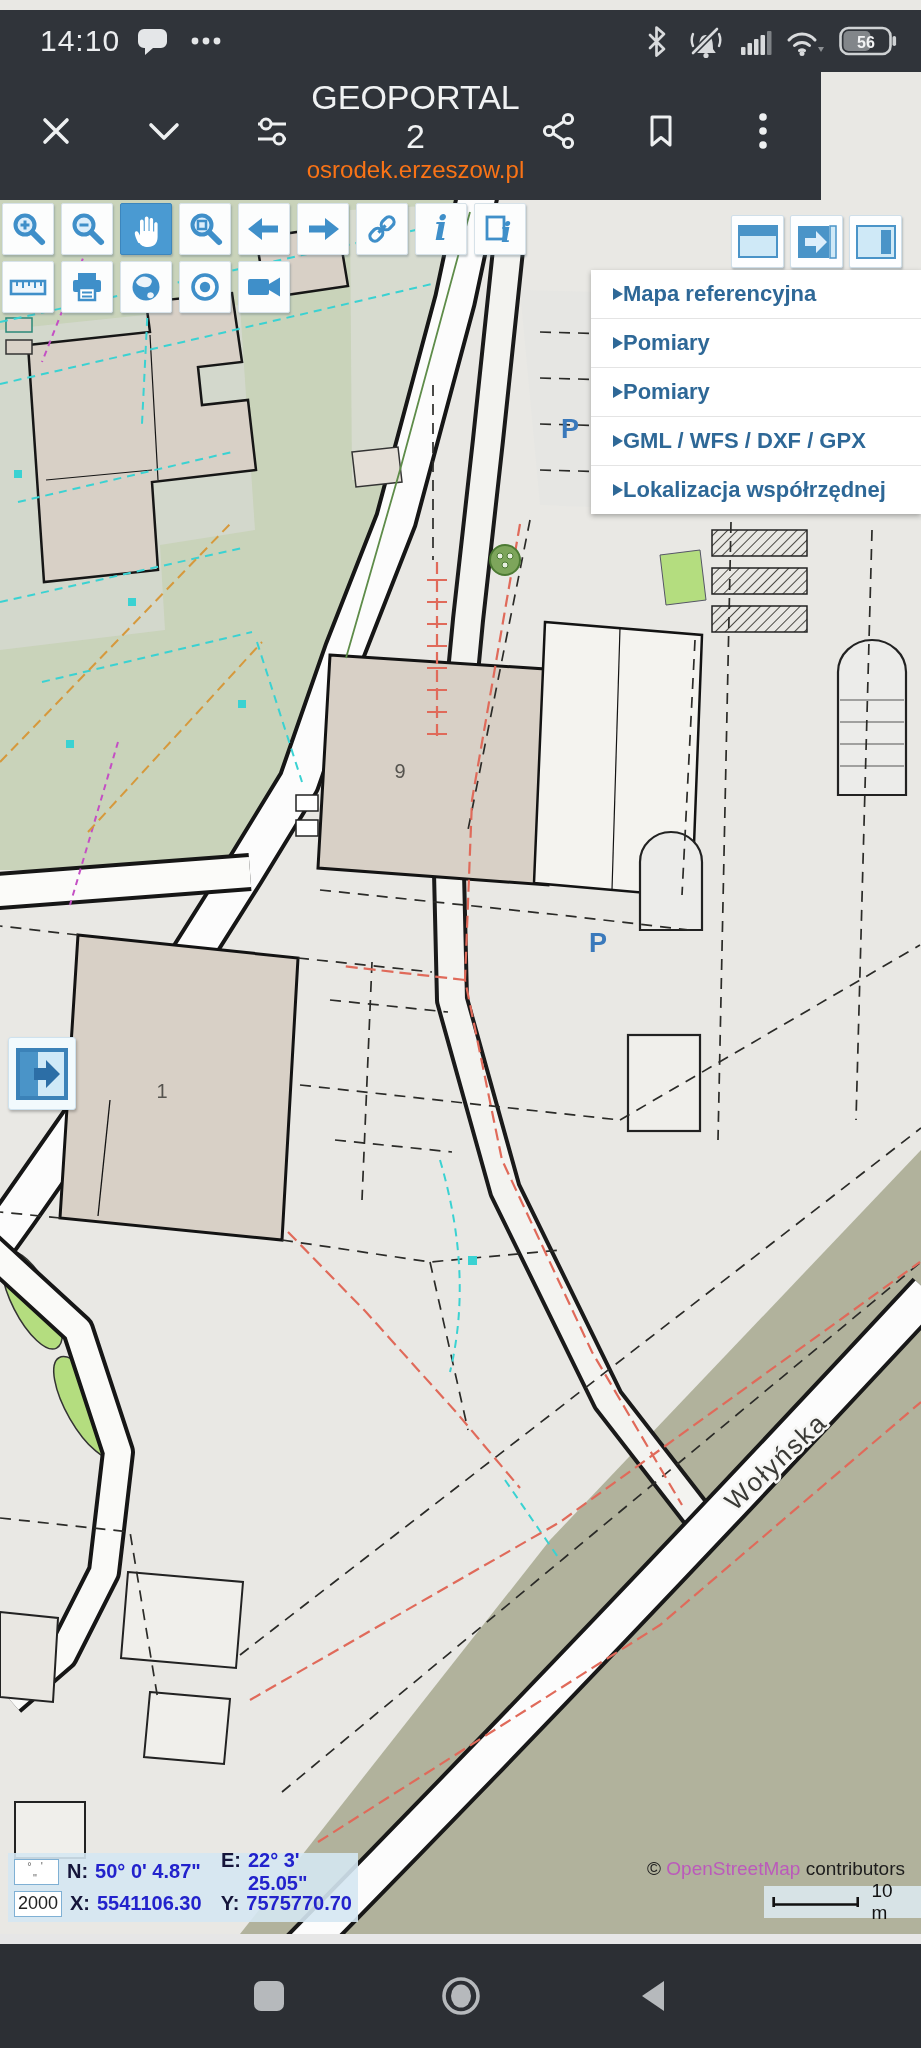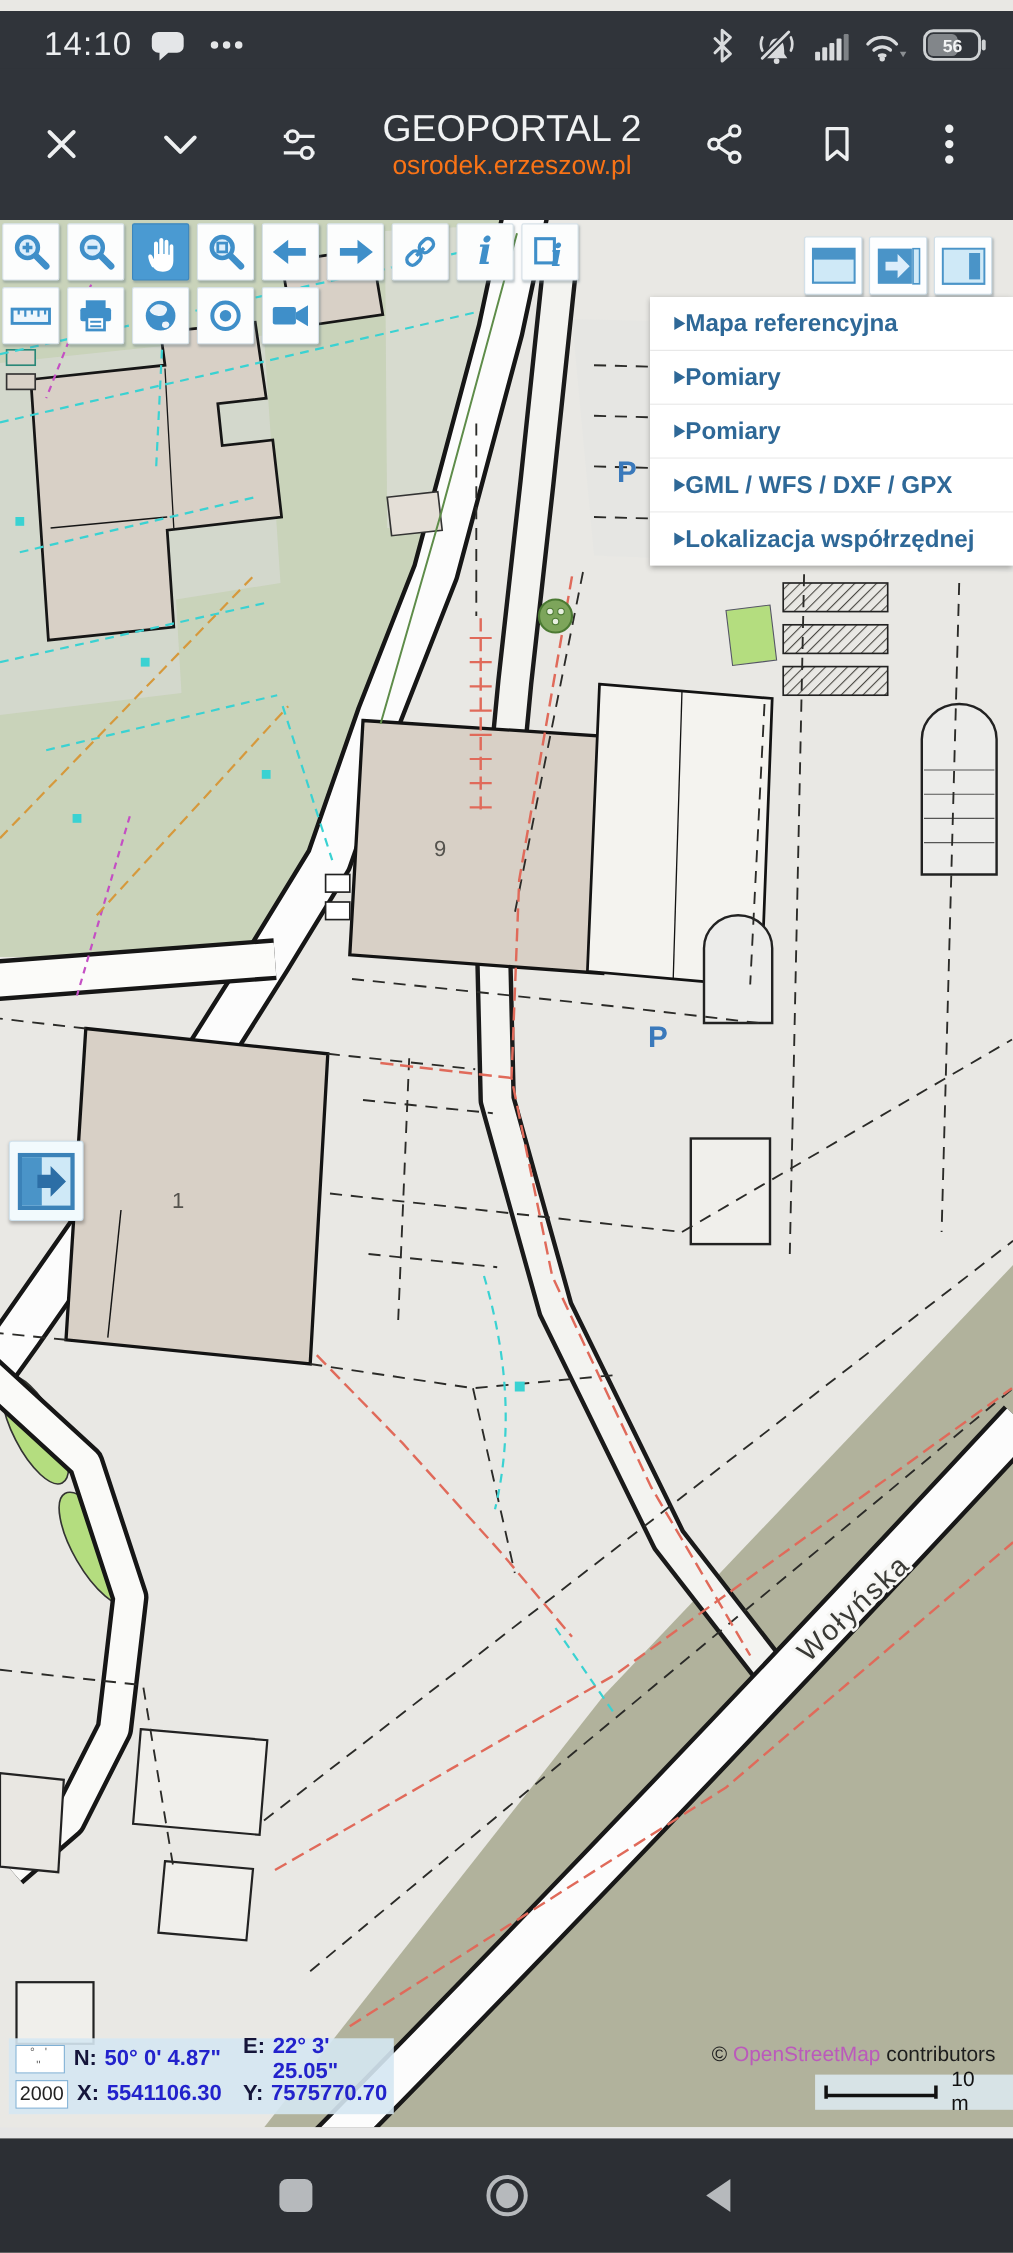--- a/index.html
+++ b/index.html
@@ -5,21 +5,21 @@
   html,body{margin:0;padding:0;background:#000;}
   .phone{position:relative;width:921px;height:2048px;overflow:hidden;background:#e9e8e4;
          font-family:"Liberation Sans",sans-serif;}
   
   .status-bar{position:absolute;top:10px;left:0;width:921px;height:62px;background:#30343a;
               display:flex;align-items:center;justify-content:space-between;padding:0 24px 0 40px;box-sizing:border-box;}
   .sb-left{display:flex;align-items:center;gap:16px;}
   .sb-right{display:flex;align-items:center;gap:12px;}
   .sb-time{color:#eceef0;font-size:30px;font-weight:400;letter-spacing:1px;}
   
-  .app-header{position:absolute;top:62px;left:0;width:921px;height:138px;background:#30343a;
+  .app-header{position:absolute;top:62px;left:0;width:821px;height:138px;background:#30343a;
               display:flex;align-items:center;box-sizing:border-box;padding:0 32px 0 30px;}
   .hdr-btn{background:none;border:none;width:52px;height:62px;display:flex;align-items:center;justify-content:center;
            padding:0;margin:0;cursor:pointer;}
   .hdr-left{display:flex;align-items:center;gap:56px;}
   .hdr-right{display:flex;align-items:center;gap:50px;}
   .title-block{flex:1;text-align:center;line-height:1.15;}
   .title{font-size:34px;color:#f0f2f3;}
   .subtitle{font-size:24px;color:#f97316;}
   
   .map-area{position:absolute;top:200px;left:0;width:921px;height:1734px;overflow:hidden;background:#e9e8e4;}
@@ -53,21 +53,21 @@
              justify-content:center;font-size:15px;color:#444;box-sizing:border-box;}
   .dms{font-size:11px;letter-spacing:3px;color:#666;}
   .scale-val{font-size:18px;color:#222;}
   .cpair{display:flex;gap:7px;align-items:baseline;}
   .cpair.first{width:160px;}
   .cl{font-size:20px;font-weight:700;color:#15153a;}
   .cv{font-size:20px;font-weight:700;color:#2222cc;}
   
   .attribution{position:absolute;right:16px;top:1658px;font-size:19px;color:#1d1d1d;}
   .osm-link{color:#bb5abb;text-decoration:none;cursor:pointer;}
-  .scalebar{position:absolute;right:0;top:1686px;width:180px;height:32px;background:rgba(222,235,243,.85);
+  .scalebar{position:absolute;right:0;top:1686px;width:157px;height:32px;background:rgba(222,235,243,.85);
             display:flex;align-items:center;gap:12px;padding:0 14px 0 8px;box-sizing:border-box;}
   .scalebar-text{font-size:19px;color:#111;}
   
   .page-strip{position:absolute;top:1934px;left:0;width:921px;height:10px;background:#e6e6e6;}
   .nav-bar{position:absolute;top:1944px;left:0;width:921px;height:104px;background:#2c2f34;
            display:flex;align-items:center;justify-content:center;gap:122px;}
   .nav-btn{background:none;border:none;width:70px;height:60px;display:flex;align-items:center;justify-content:center;padding:0;cursor:pointer;}
 </style>
 </head>
 <body>

